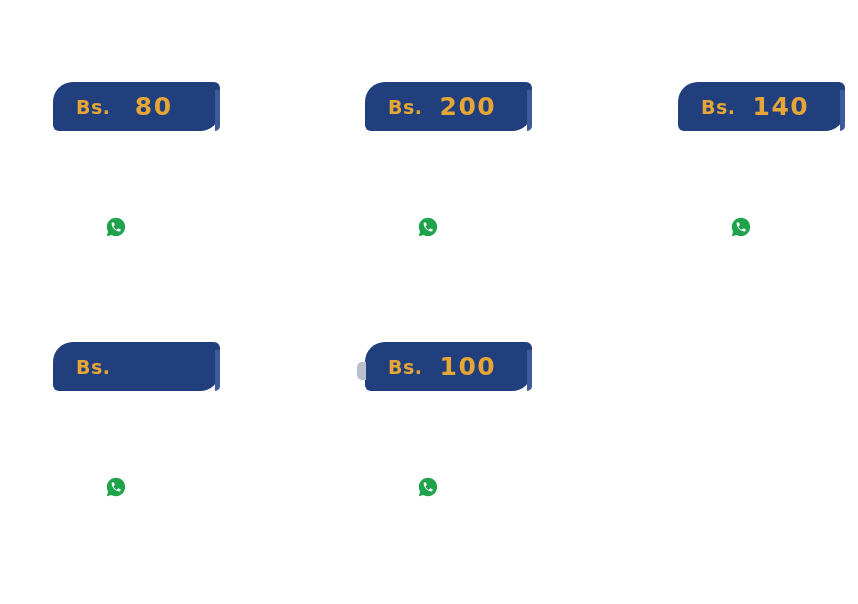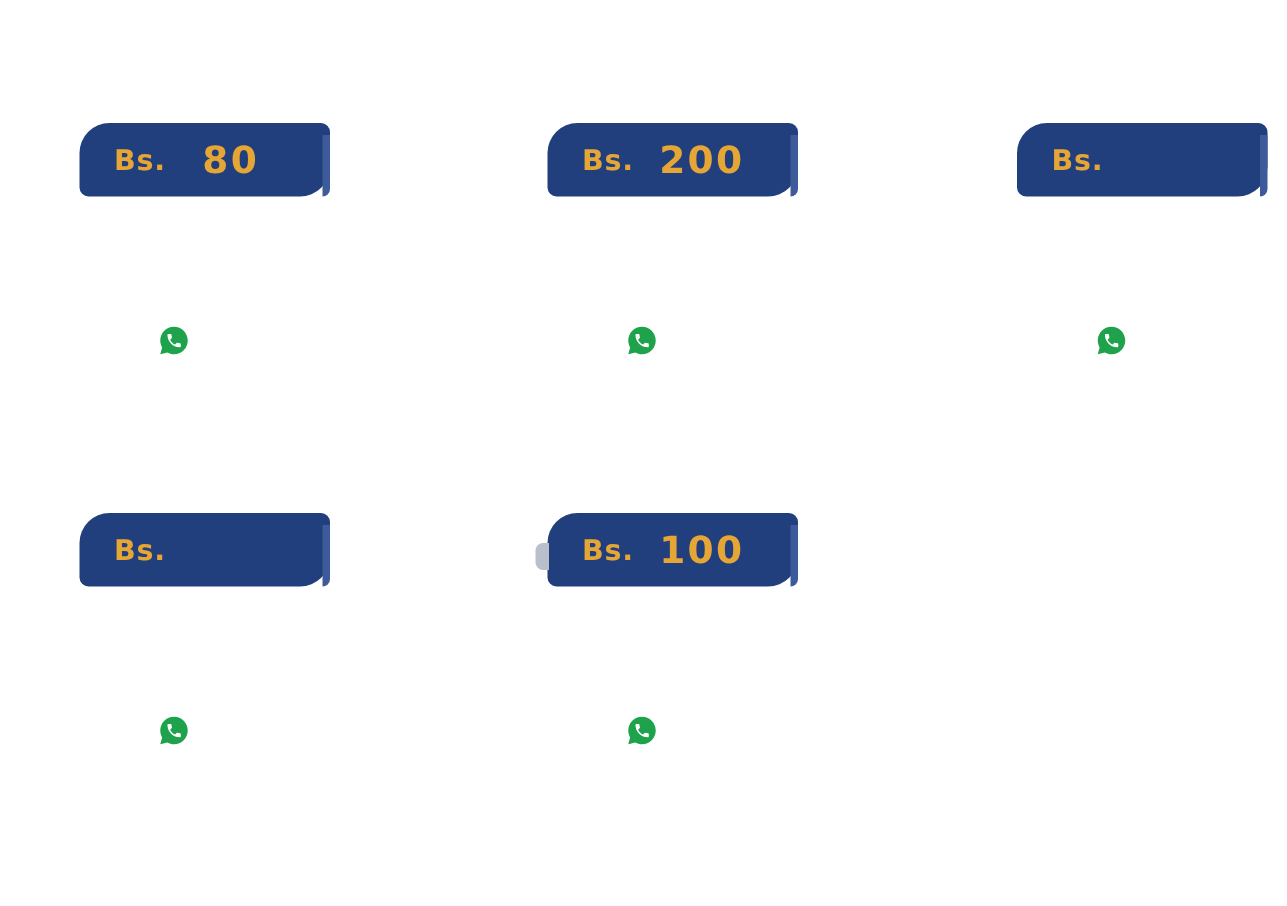--- a/index.html
+++ b/index.html
@@ -119,20 +119,21 @@
         <path class="wa-bubble" d="M12 2C6.5 2 2 6.5 2 12c0 1.8.5 3.5 1.35 5L2 22l5.2-1.35C8.7 21.5 10.3 22 12 22c5.5 0 10-4.5 10-10S17.5 2 12 2z" fill="#1FA24C"></path>
         <path transform="translate(5.6 5.6) scale(0.54)" fill="#ffffff" d="M6.62 10.79c1.44 2.83 3.76 5.14 6.59 6.59l2.2-2.2c.27-.27.67-.36 1.02-.24 1.12.37 2.33.57 3.57.57.55 0 1 .45 1 1V20c0 .55-.45 1-1 1-9.39 0-17-7.61-17-17 0-.55.45-1 1-1h3.5c.55 0 1 .45 1 1 0 1.25.2 2.45.57 3.57.11.35.03.74-.25 1.02l-2.2 2.2z"></path>
       </svg>
     </button>
   </div>
 
   <div class="card card-3">
     <div class="badge">
       <span class="badge-accent"></span>
       <span class="currency">Bs.</span>
+      <span class="amount">140</span>
     </div>
     <button class="whatsapp" aria-label="whatsapp">
       <svg viewBox="0 0 24 24">
         <path class="wa-bubble" d="M12 2C6.5 2 2 6.5 2 12c0 1.8.5 3.5 1.35 5L2 22l5.2-1.35C8.7 21.5 10.3 22 12 22c5.5 0 10-4.5 10-10S17.5 2 12 2z" fill="#1FA24C"></path>
         <path transform="translate(5.6 5.6) scale(0.54)" fill="#ffffff" d="M6.62 10.79c1.44 2.83 3.76 5.14 6.59 6.59l2.2-2.2c.27-.27.67-.36 1.02-.24 1.12.37 2.33.57 3.57.57.55 0 1 .45 1 1V20c0 .55-.45 1-1 1-9.39 0-17-7.61-17-17 0-.55.45-1 1-1h3.5c.55 0 1 .45 1 1 0 1.25.2 2.45.57 3.57.11.35.03.74-.25 1.02l-2.2 2.2z"></path>
       </svg>
     </button>
   </div>
 
   <div class="card card-4">

